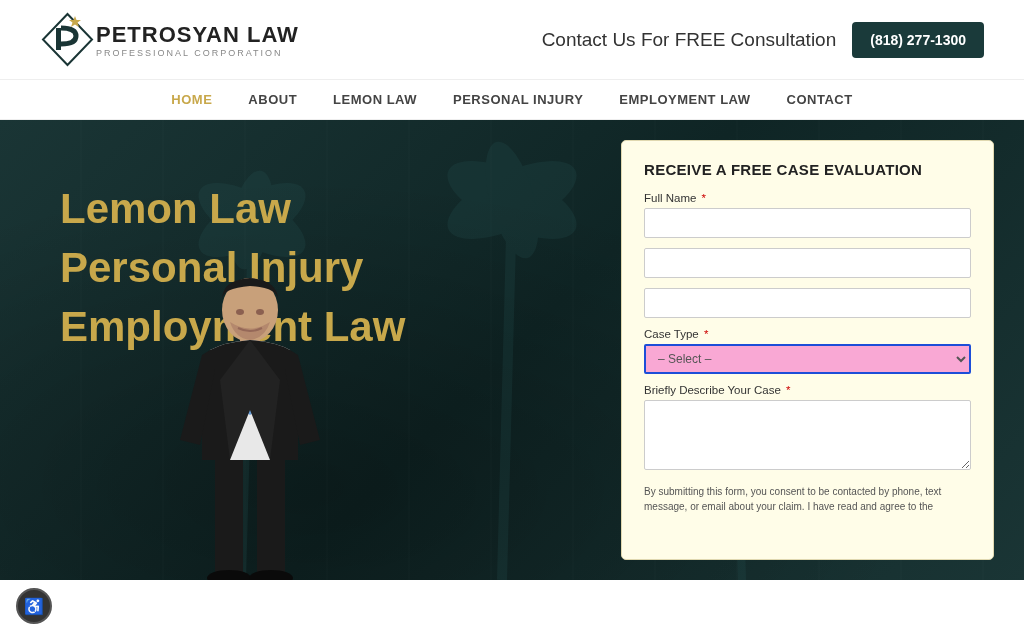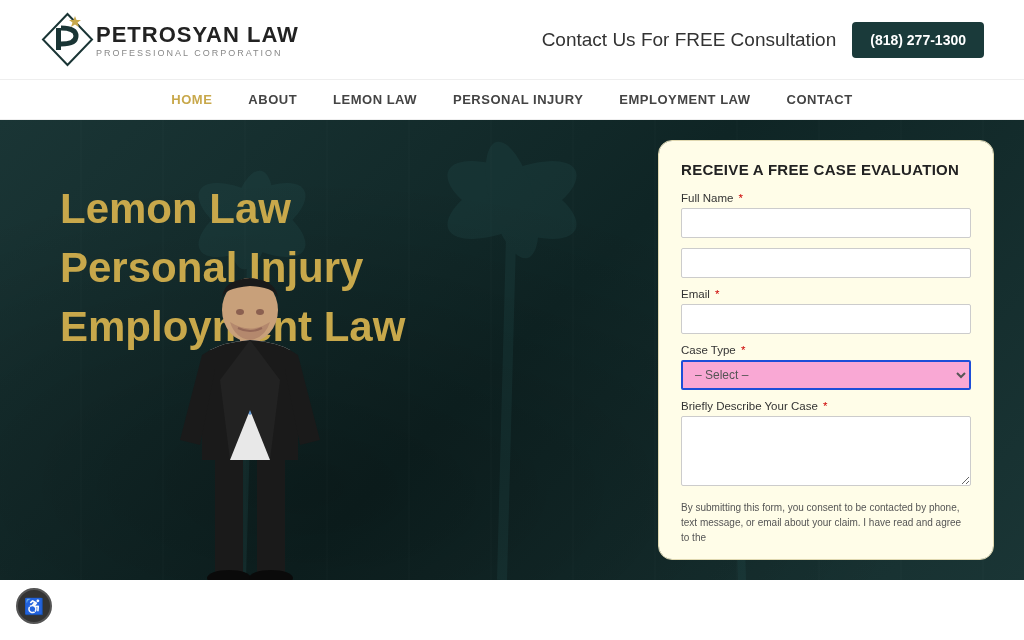--- a/index.html
+++ b/index.html
@@ -140,25 +140,25 @@
       left: 150px;
       width: 200px;
       height: 320px;
       z-index: 3;
     }
 
     
     .hero-form-panel {
       position: relative;
       z-index: 4;
-      width: 336px;
+      width: 373px;
       margin: 20px 30px 20px 0;
       background: #fffde8;
       border: 1px solid #e0d8b0;
-      border-radius: 14px;
+      border-radius: 5px;
       padding: 20px 22px;
       overflow-y: auto;
     }
     .form-title {
       font-size: 15px;
       font-weight: 700;
       color: #222;
       margin-bottom: 14px;
       letter-spacing: 0.3px;
     }
@@ -345,23 +345,20 @@
         <span>Full Name</span><span class="required"> *</span>
       </label>
       <input type="text" class="form-input" style="">
     </div>
 
     <div class="form-group">
       <input type="tel" class="form-input" style="">
     </div>
 
     <div class="form-group">
-      <label class="form-label">
-        <span>Email</span><span class="required"> *</span>
-      </label>
       <input type="email" class="form-input" style="">
     </div>
 
     <div class="form-group">
       <label class="form-label">
         <span>Case Type</span><span class="required"> *</span>
       </label>
       <select class="form-select">
         <option>– Select –</option>
         <option>Lemon Law</option>

